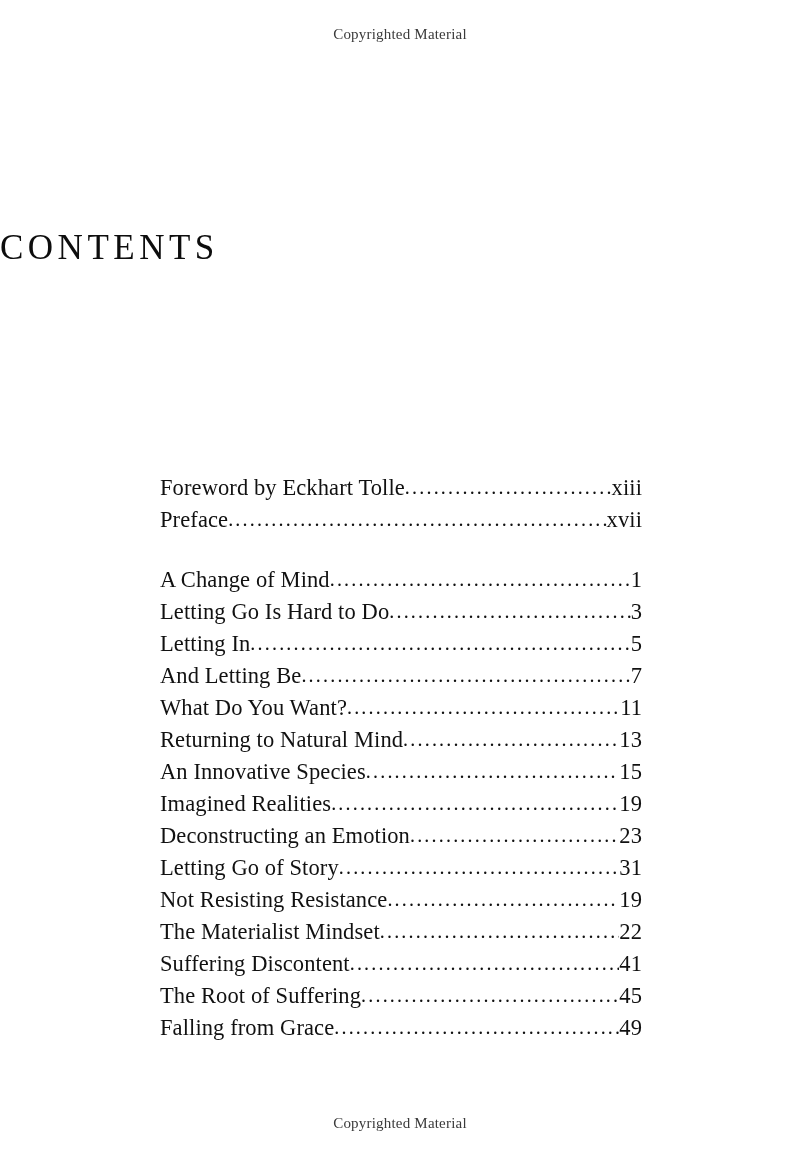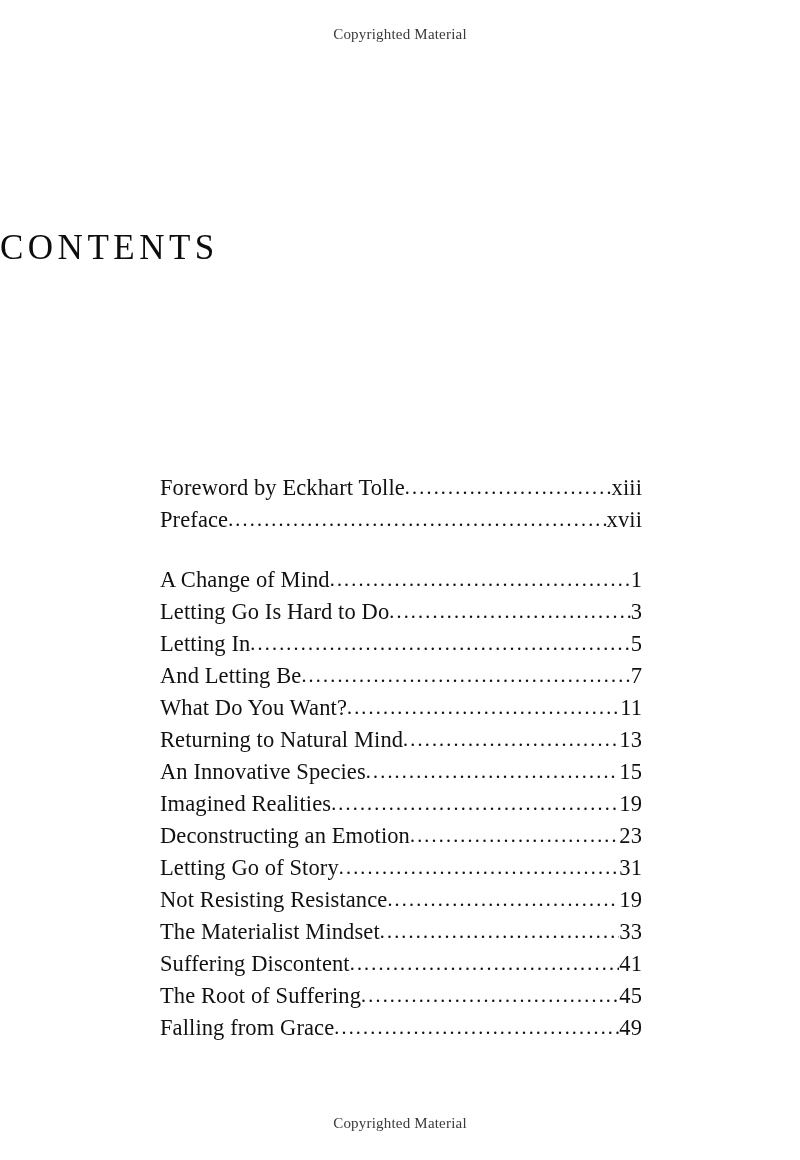--- a/index.html
+++ b/index.html
@@ -162,21 +162,21 @@
         <span class="toc-page">31</span>
       </div>
       <div class="toc-entry">
         <span class="toc-title">Not Resisting Resistance</span>
         <span class="toc-dots"></span>
         <span class="toc-page">19</span>
       </div>
       <div class="toc-entry">
         <span class="toc-title">The Materialist Mindset</span>
         <span class="toc-dots"></span>
-        <span class="toc-page">33</span>
+        <span class="toc-page">22</span>
       </div>
       <div class="toc-entry">
         <span class="toc-title">Suffering Discontent</span>
         <span class="toc-dots"></span>
         <span class="toc-page">41</span>
       </div>
       <div class="toc-entry">
         <span class="toc-title">The Root of Suffering</span>
         <span class="toc-dots"></span>
         <span class="toc-page">45</span>

